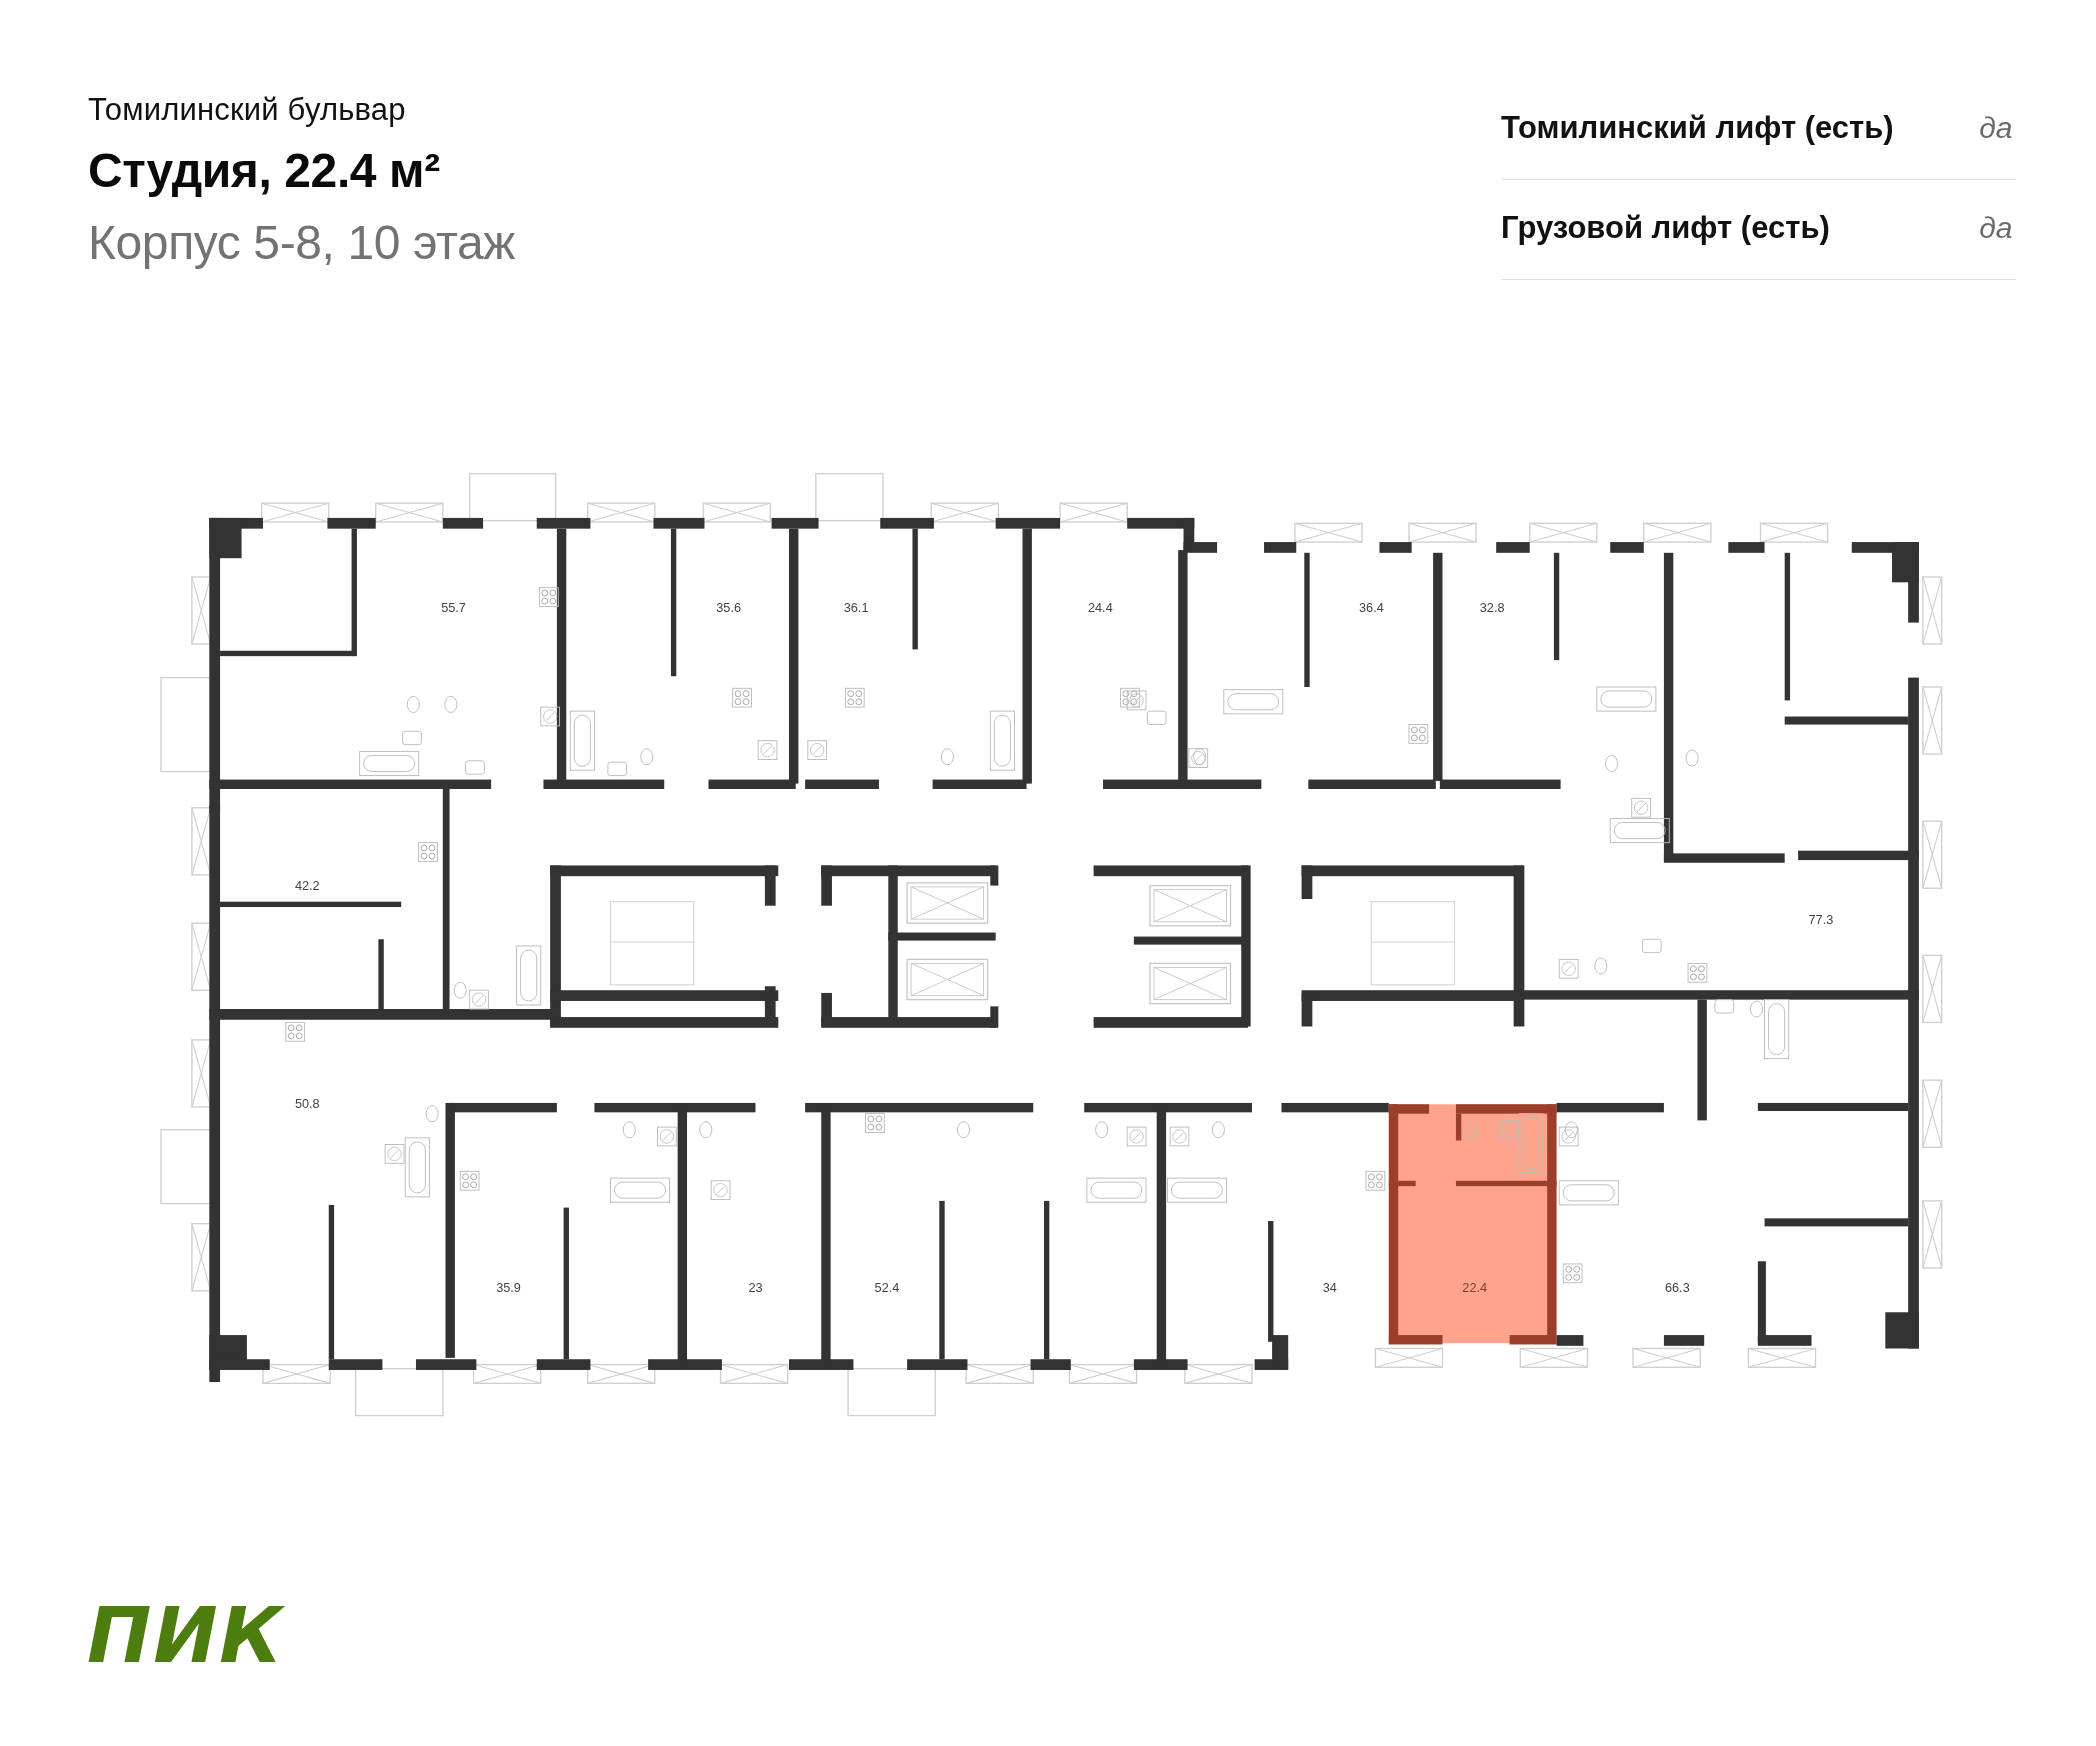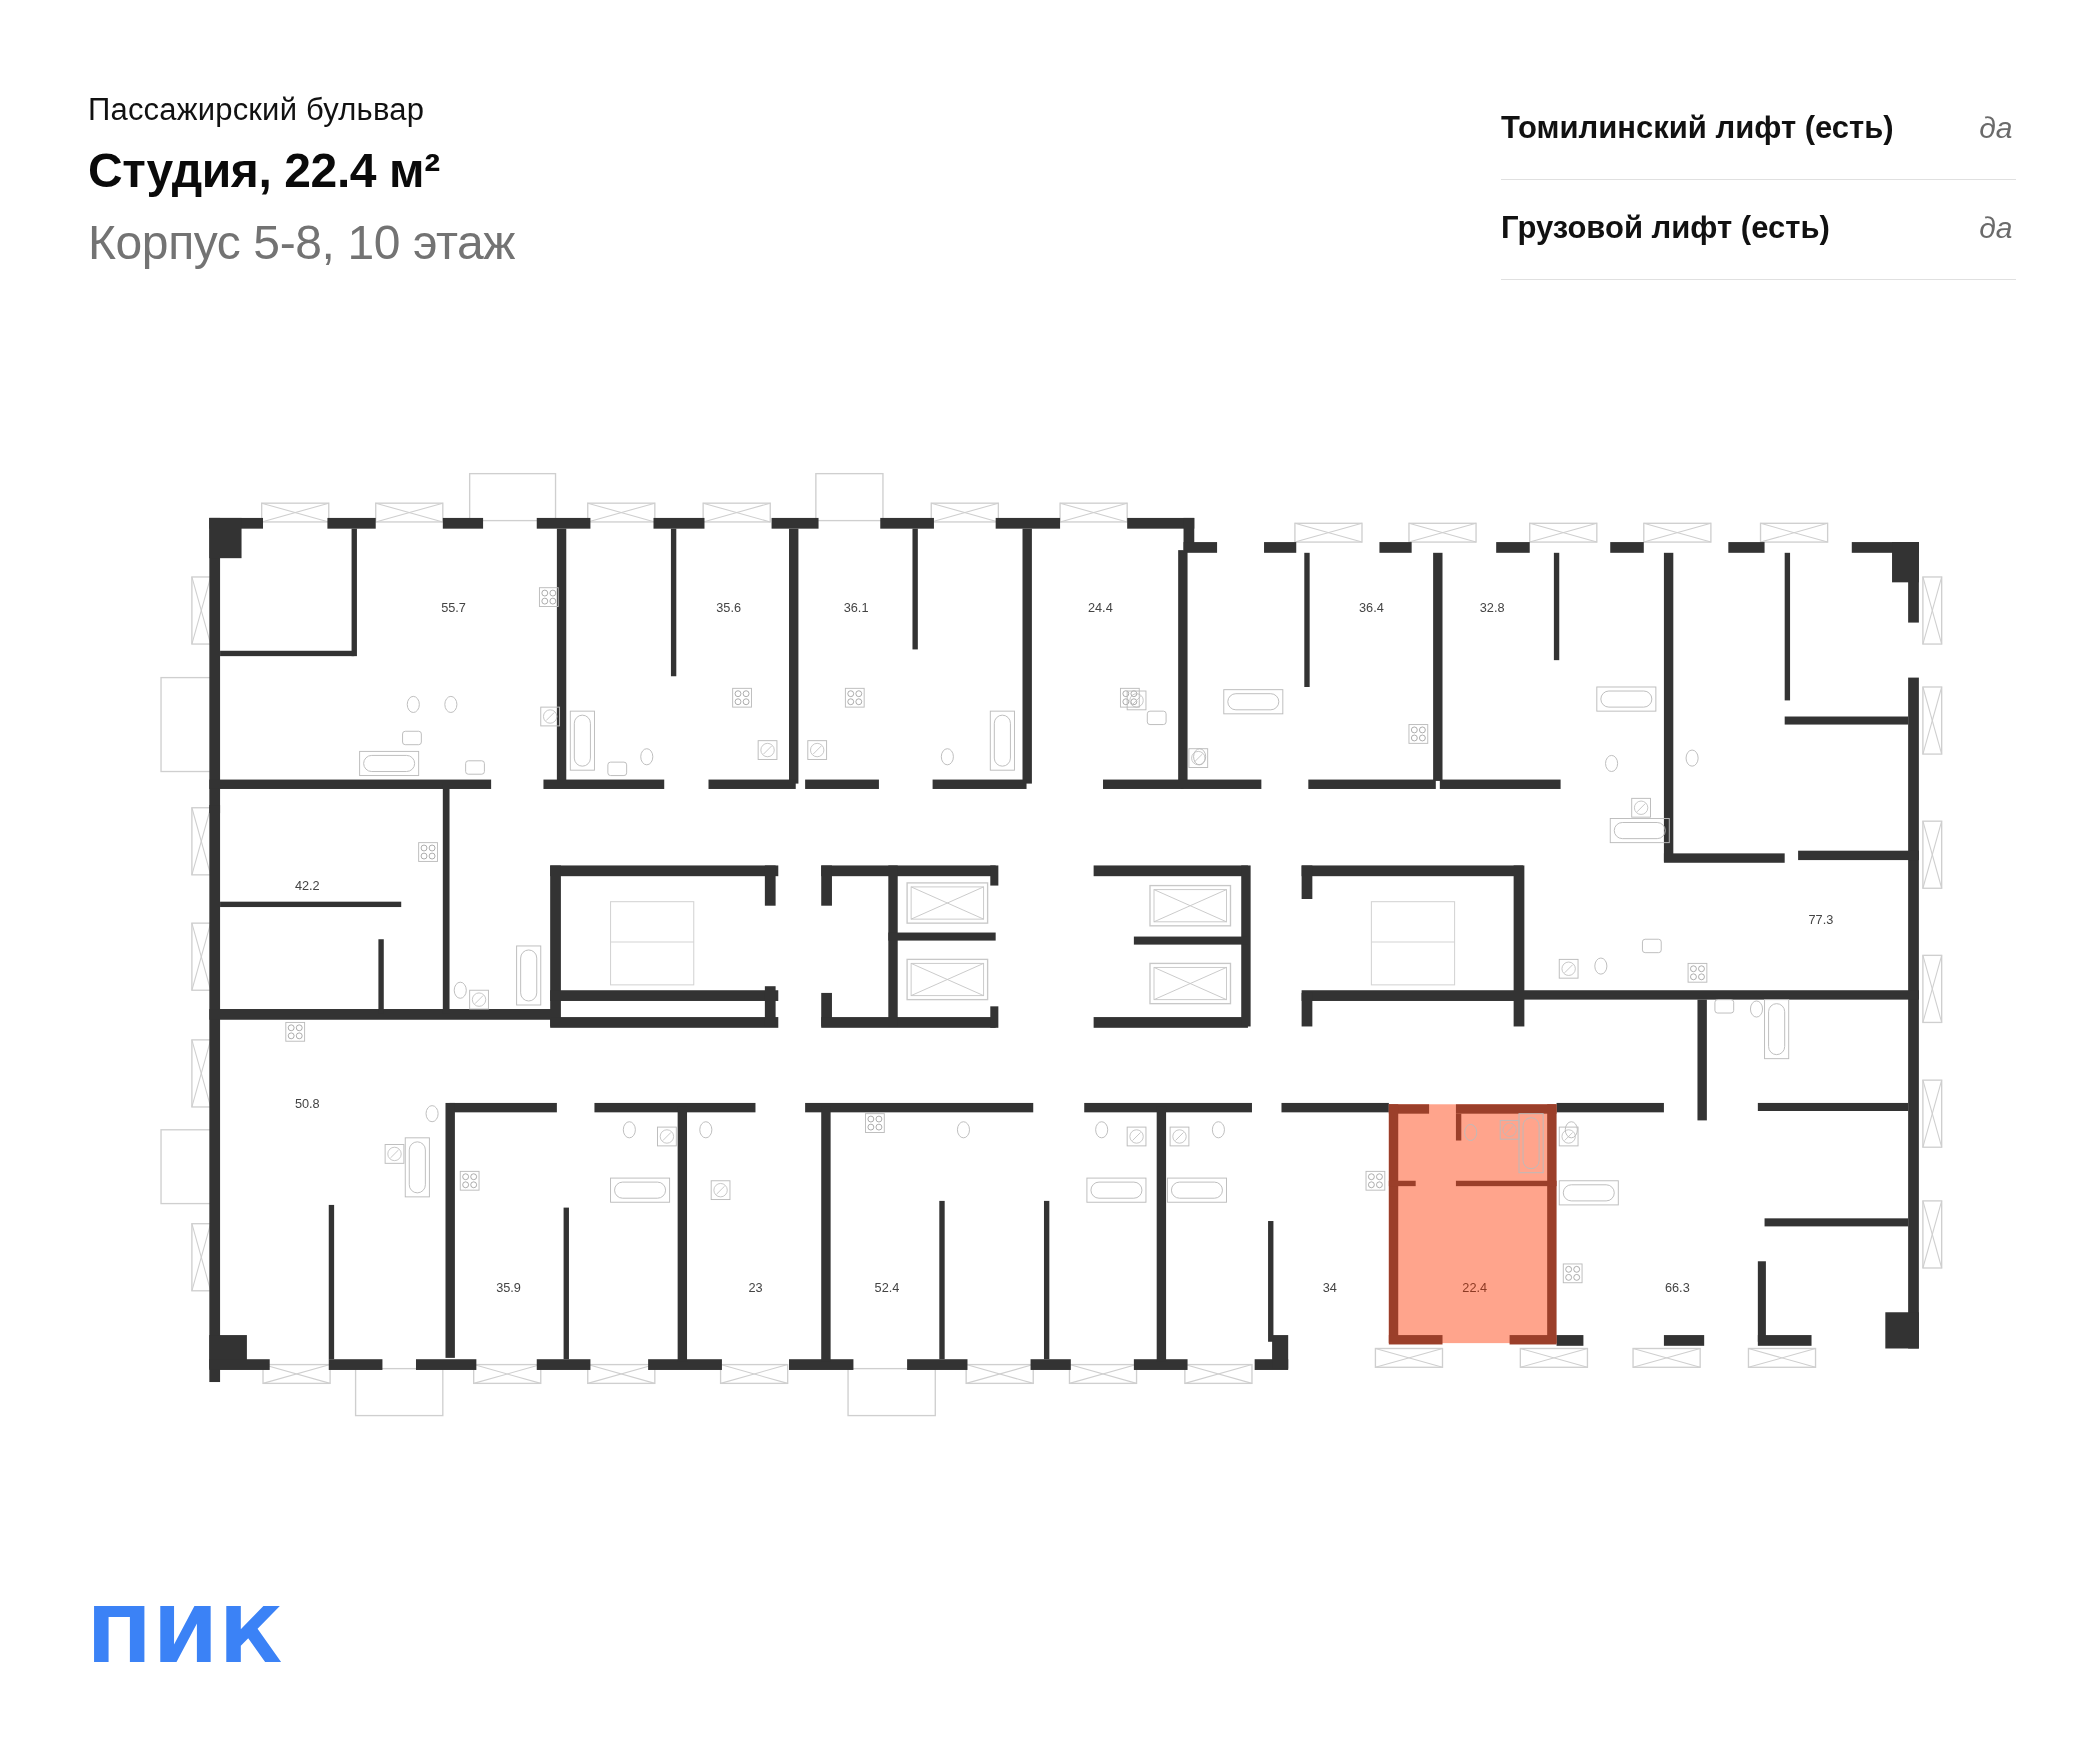--- a/index.html
+++ b/index.html
@@ -8,30 +8,30 @@
   .hdr-left { position:absolute; left:88px; top:91px; }
   .project { font-size:31px; line-height:38px; color:#111; letter-spacing:0.2px; }
   .title { font-size:48px; font-weight:bold; line-height:56px; margin-top:14px; color:#0a0a0a; letter-spacing:-0.4px; }
   .subtitle { font-size:48px; line-height:56px; color:#737373; letter-spacing:-0.4px;margin-top:16px; }
   .specs { position:absolute; left:1501px; top:80px; width:515px; }
   .spec-row { display:flex; justify-content:space-between; align-items:center;
               height:100px; border-bottom:1.7px solid #e0e0e0; box-sizing:border-box; padding-bottom:3.5px; }
   .spec-row .lbl { font-size:31px; font-weight:bold; color:#111; }
   .spec-row .val { font-size:30px; color:#6a6a6a; padding-right:3.5px;font-style:italic; }
   .plan { position:absolute; left:0; top:0; width:2096px; height:1747px; }
-  .logo { position:absolute; left:87px; top:1605px; font-size:77px; font-weight:bold; color:#3b82f6;
-          letter-spacing:1.7px; line-height:61px; font-family:"DejaVu Sans", sans-serif; }
+  .logo { position:absolute; left:87px; top:1605px; font-size:77px; font-weight:bold; color:#4d7c0f;
+          letter-spacing:1.7px; line-height:61px; font-family:"DejaVu Sans", sans-serif;font-style:italic; }
   .area-label { font-size:9.5px; fill:#444; font-family:"Liberation Sans", sans-serif; text-anchor:middle; }
   .area-label.sel { fill:#8c3a24; }
 </style>
 </head>
 <body>
 
 <div class="hdr-left">
-  <div class="project">Пассажирский бульвар</div>
+  <div class="project">Томилинский бульвар</div>
   <div class="title">Студия, 22.4 м²</div>
   <div class="subtitle">Корпус 5-8, 10 этаж</div>
 </div>
 
 <div class="specs">
   <div class="spec-row">
     <span class="lbl">Томилинский лифт (есть)</span>
     <span class="val">да</span>
   </div>
   <div class="spec-row">

